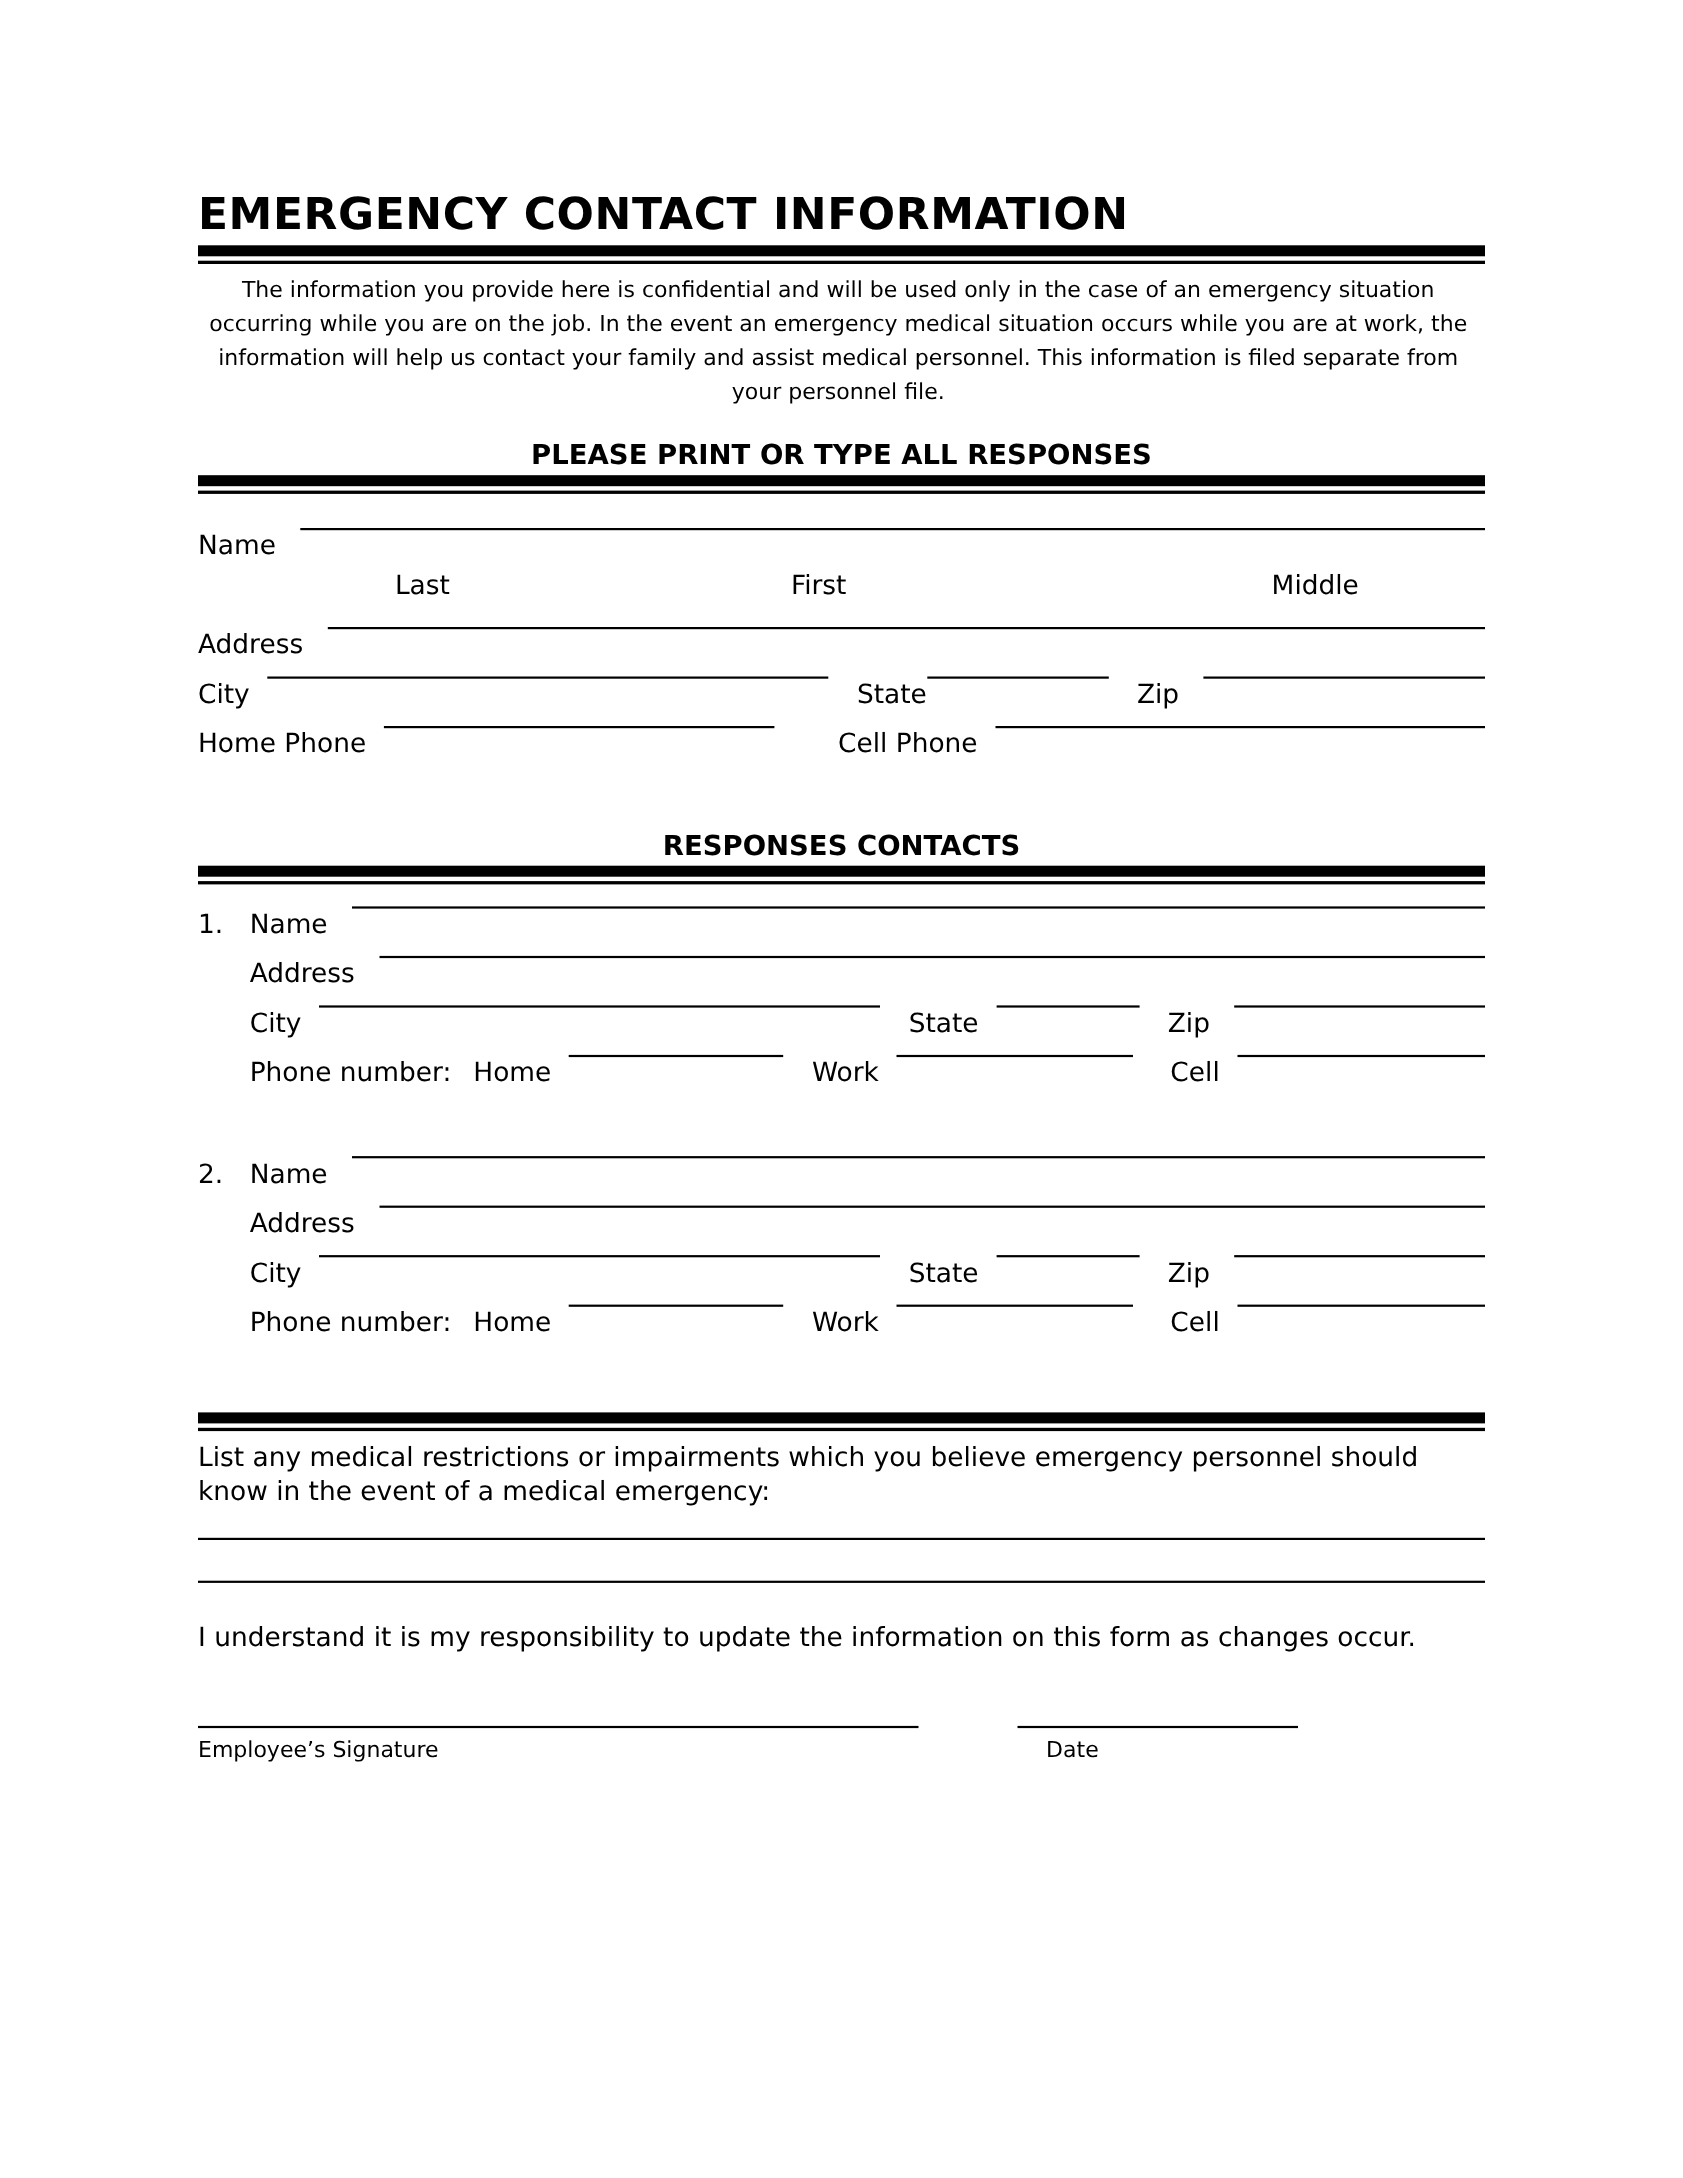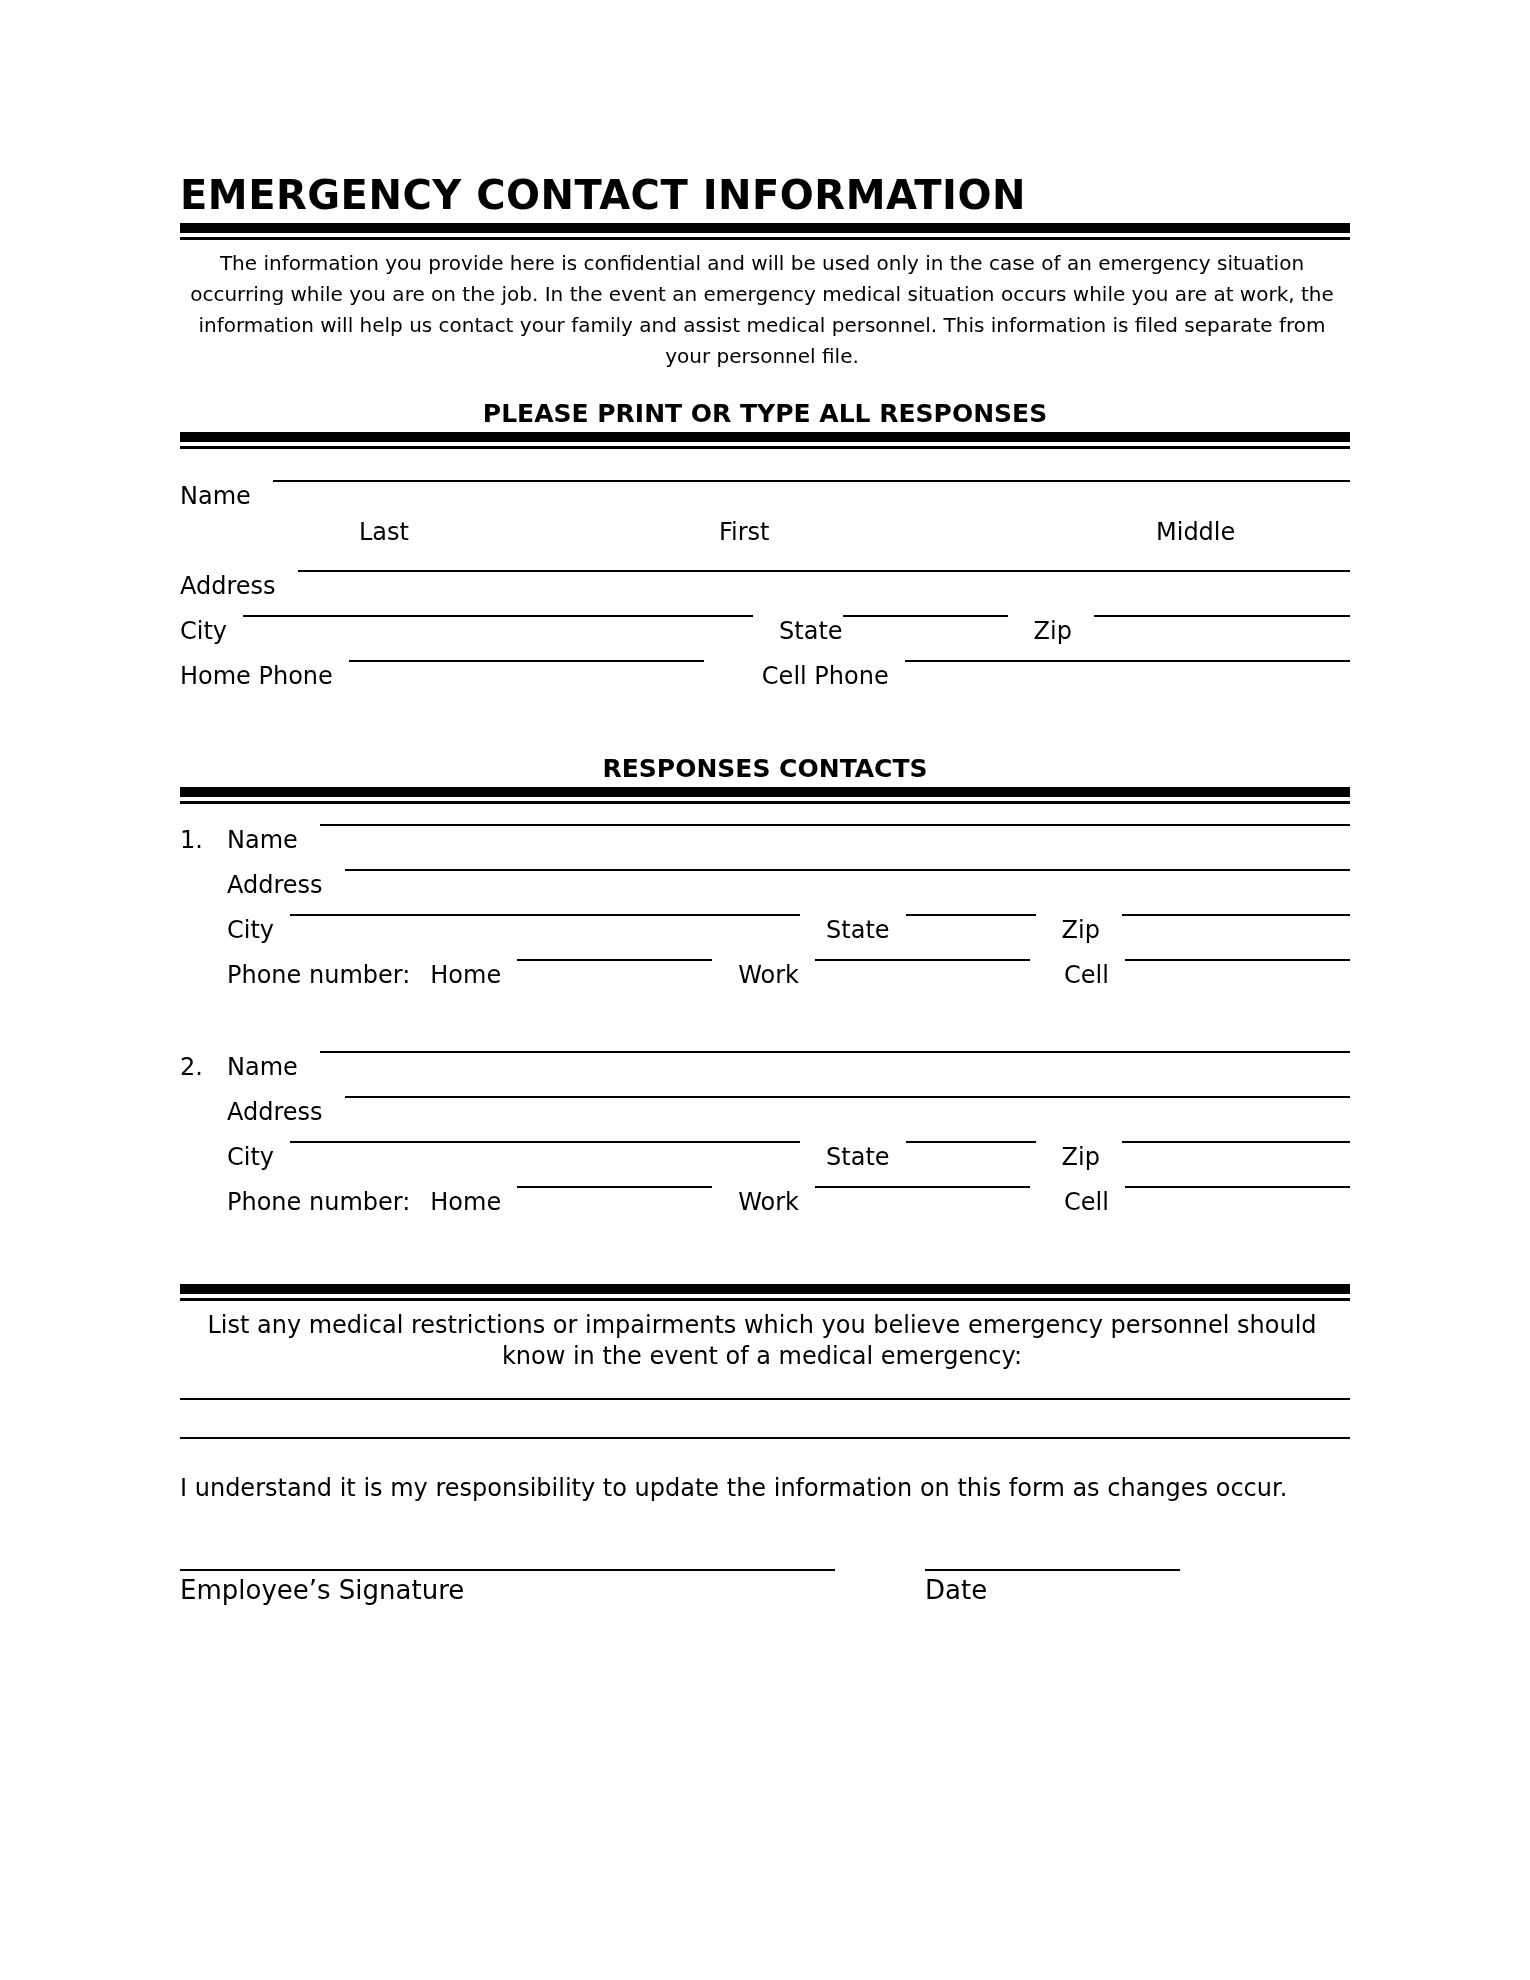--- a/index.html
+++ b/index.html
@@ -74,21 +74,20 @@
   .contact-num { flex: 0 0 47px; line-height: 33px; }
   .indent { padding-left: 47px; }
   .lbl-after { margin-left: 26px; }
   .lbl-after-wide { margin-left: 34px; }
   
   .medical-text {
     font-size: 24px;
     line-height: 31px;
     margin: 9px 0 0 0;
     max-width: 1164px;
-    text-align: center;
   }
   .writein {
     border-bottom: 2px solid #000;
     height: 0;
     margin-top: 0;
   }
   .writein.first { margin-top: 26px; }
   .writein.second { margin-top: 37px; }
   .ack-text {
     font-size: 24px;
@@ -98,23 +97,24 @@
   .sig-row {
     display: flex;
     align-items: flex-end;
     margin-top: 56px;
     height: 12px;
   }
   .sig-line { border-bottom: 2px solid #000; flex: 0 0 655px; height: 0; }
   .date-line { border-bottom: 2px solid #000; flex: 0 0 255px; height: 0; margin-left: 90px; }
   .sig-labels {
     display: flex;
-    font-size: 26px;
+    font-size: 20px;
     line-height: 30px;
     margin-top: 4px;
+    gap: 26px;
   }
   .sig-labels .sig-label-cell { flex: 0 0 745px; }
 </style>
 </head>
 <body>
 
 <div class="page">
 
   <h1 class="title">EMERGENCY CONTACT INFORMATION</h1>
   <div class="rule2"></div>

